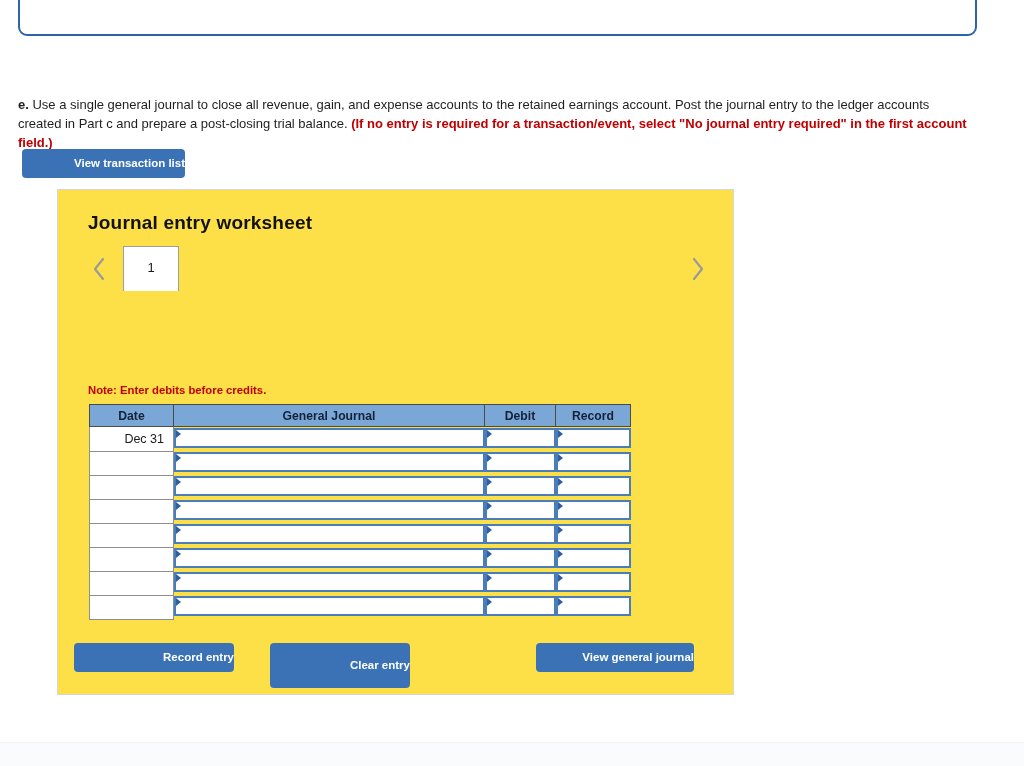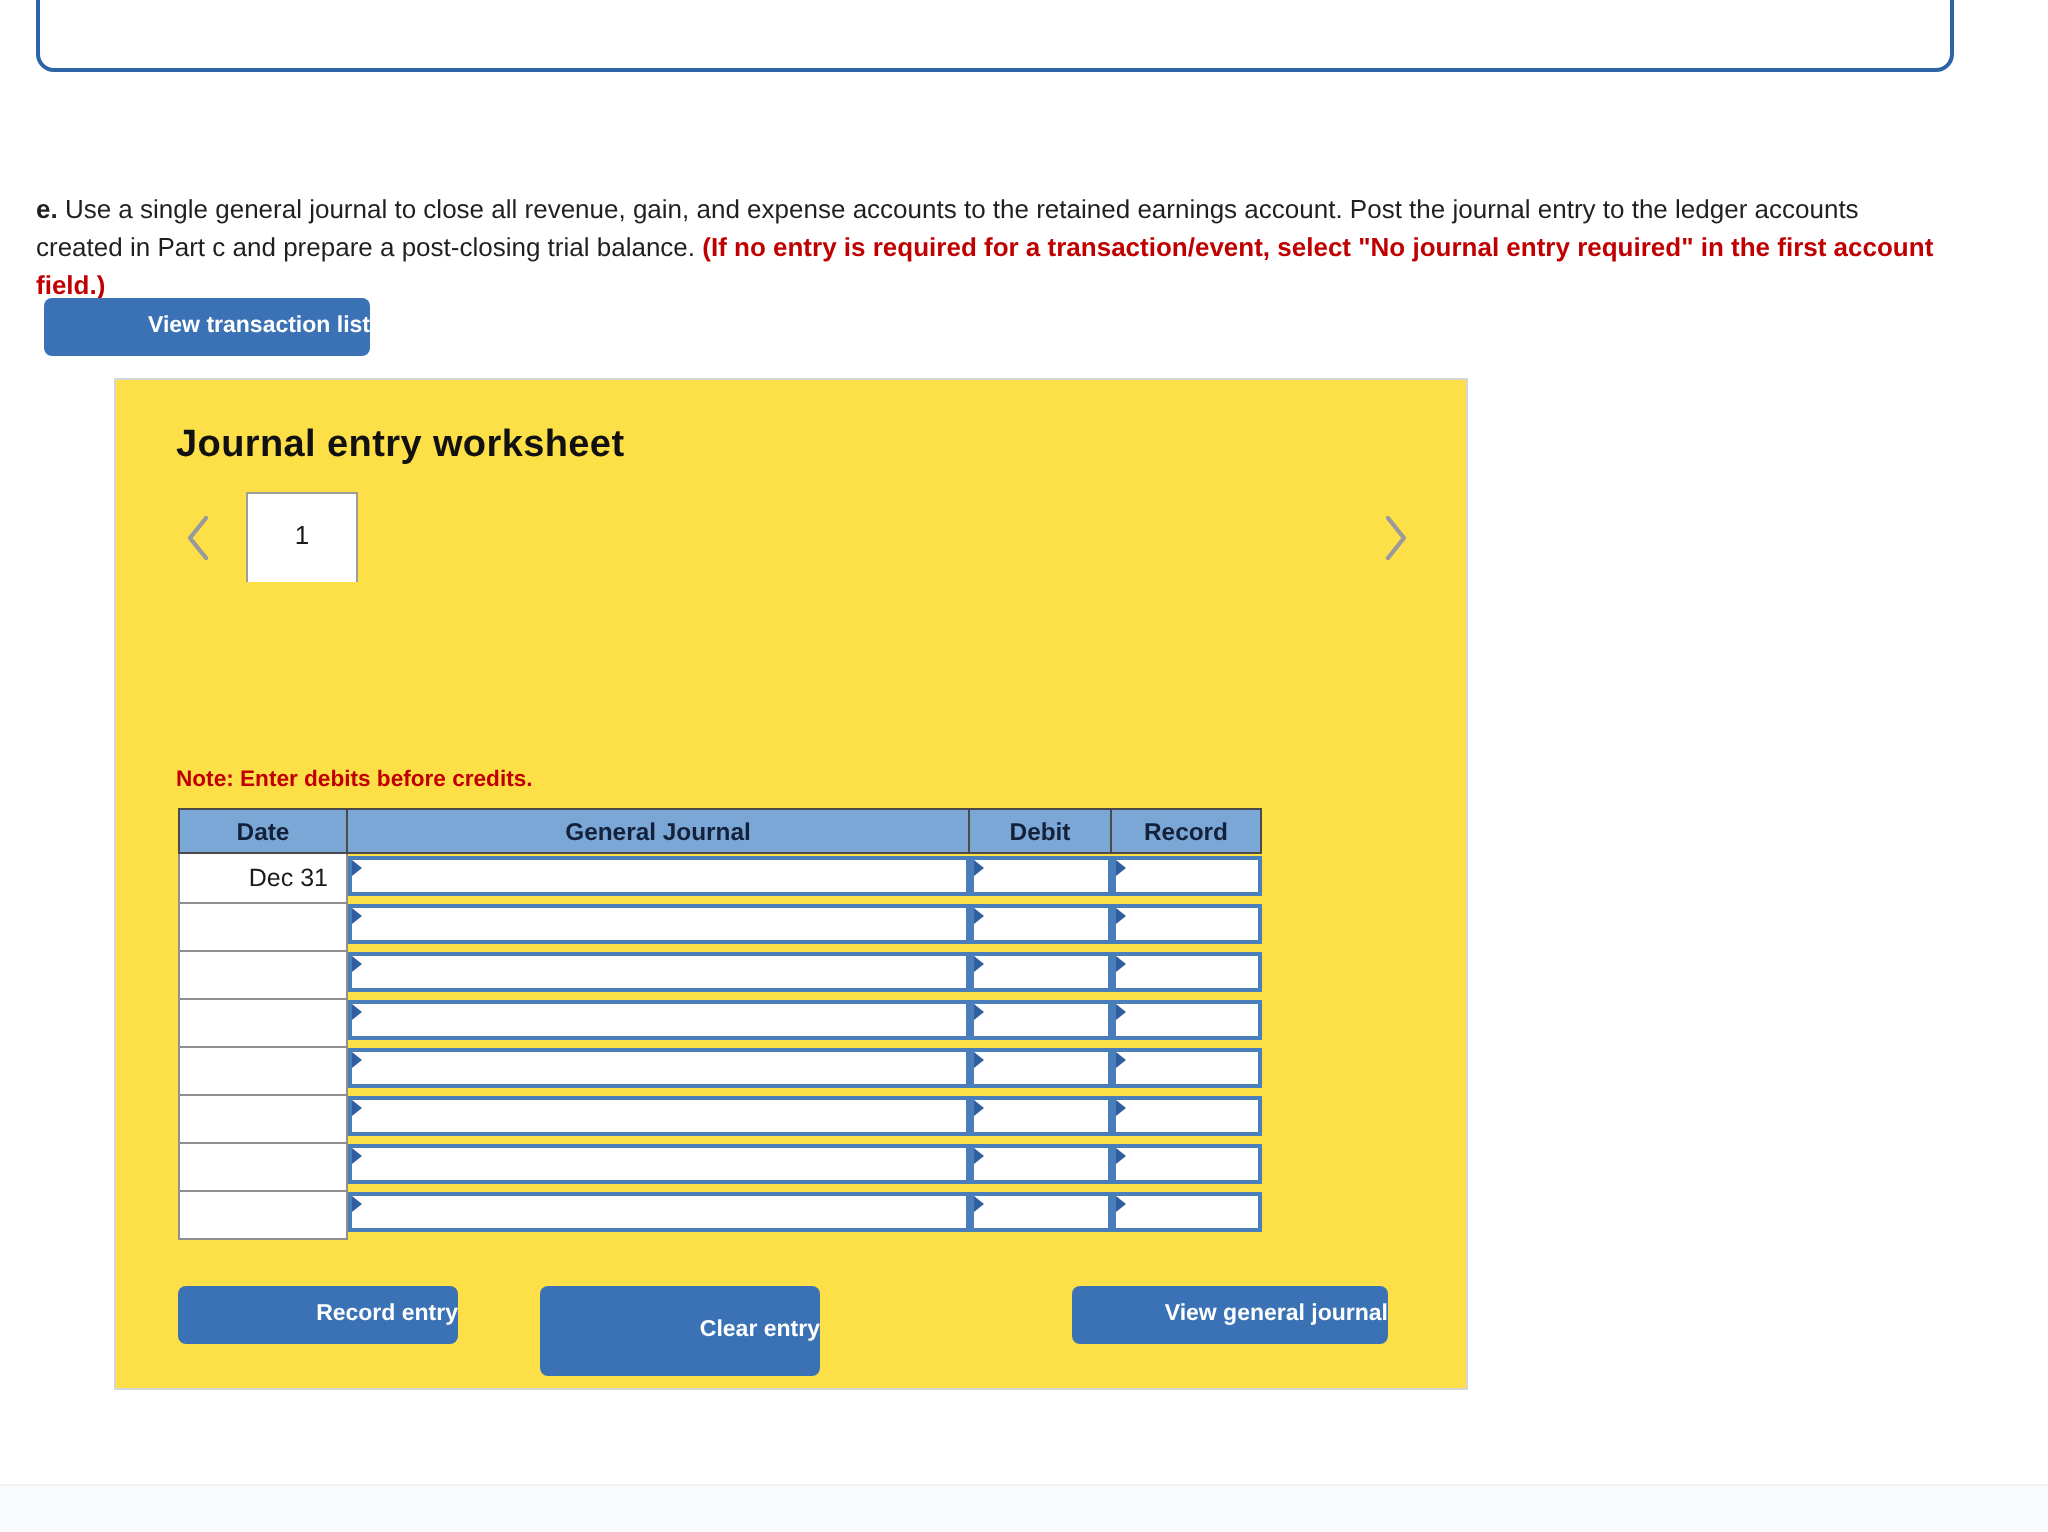--- a/index.html
+++ b/index.html
@@ -220,23 +220,23 @@
     left: 0px;
     top: 0px;
     border-left: 5px solid #2f5f9e;
     border-top: 4px solid transparent;
     border-bottom: 4px solid transparent;
   }
 
   
   .btn-record {
     position: absolute;
-    left: 31px;
+    left: 16px;
     top: 453px;
-    width: 140px;
+    width: 160px;
     height: 29px;
     line-height: 29px;
   }
   .btn-clear {
     position: absolute;
     left: 212px;
     top: 453px;
     width: 140px;
     height: 45px;
     line-height: 29px;

